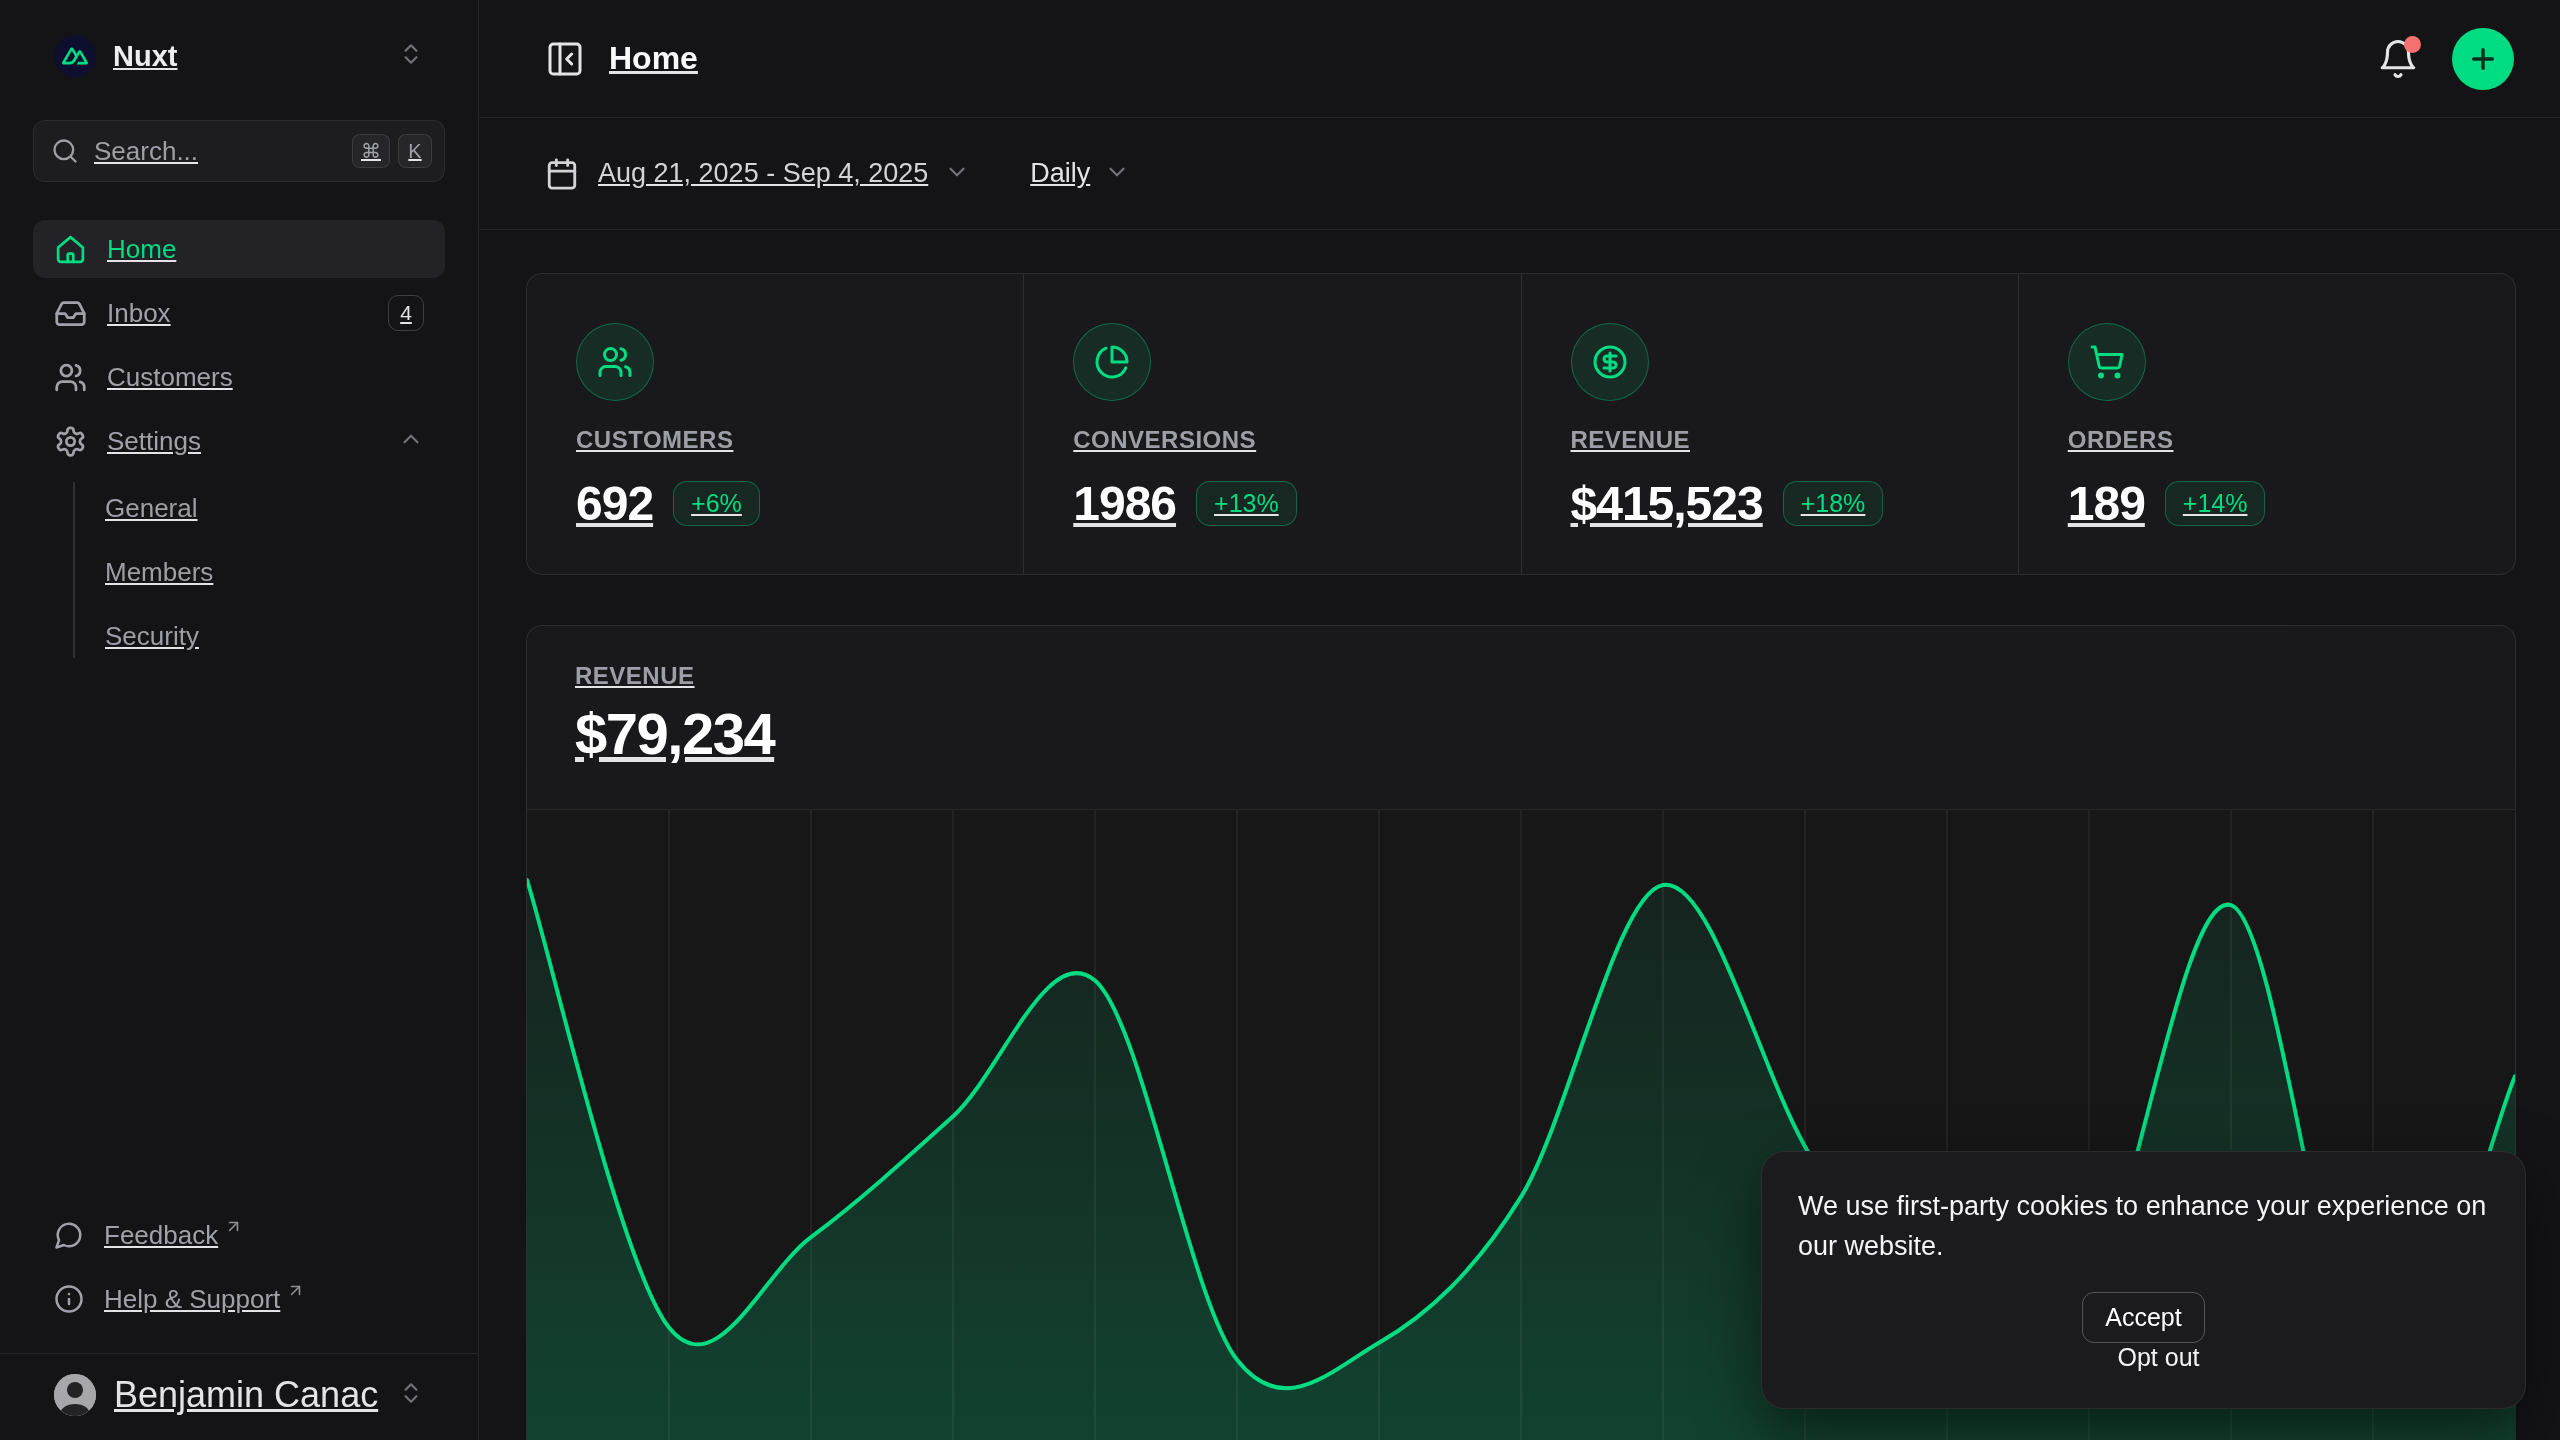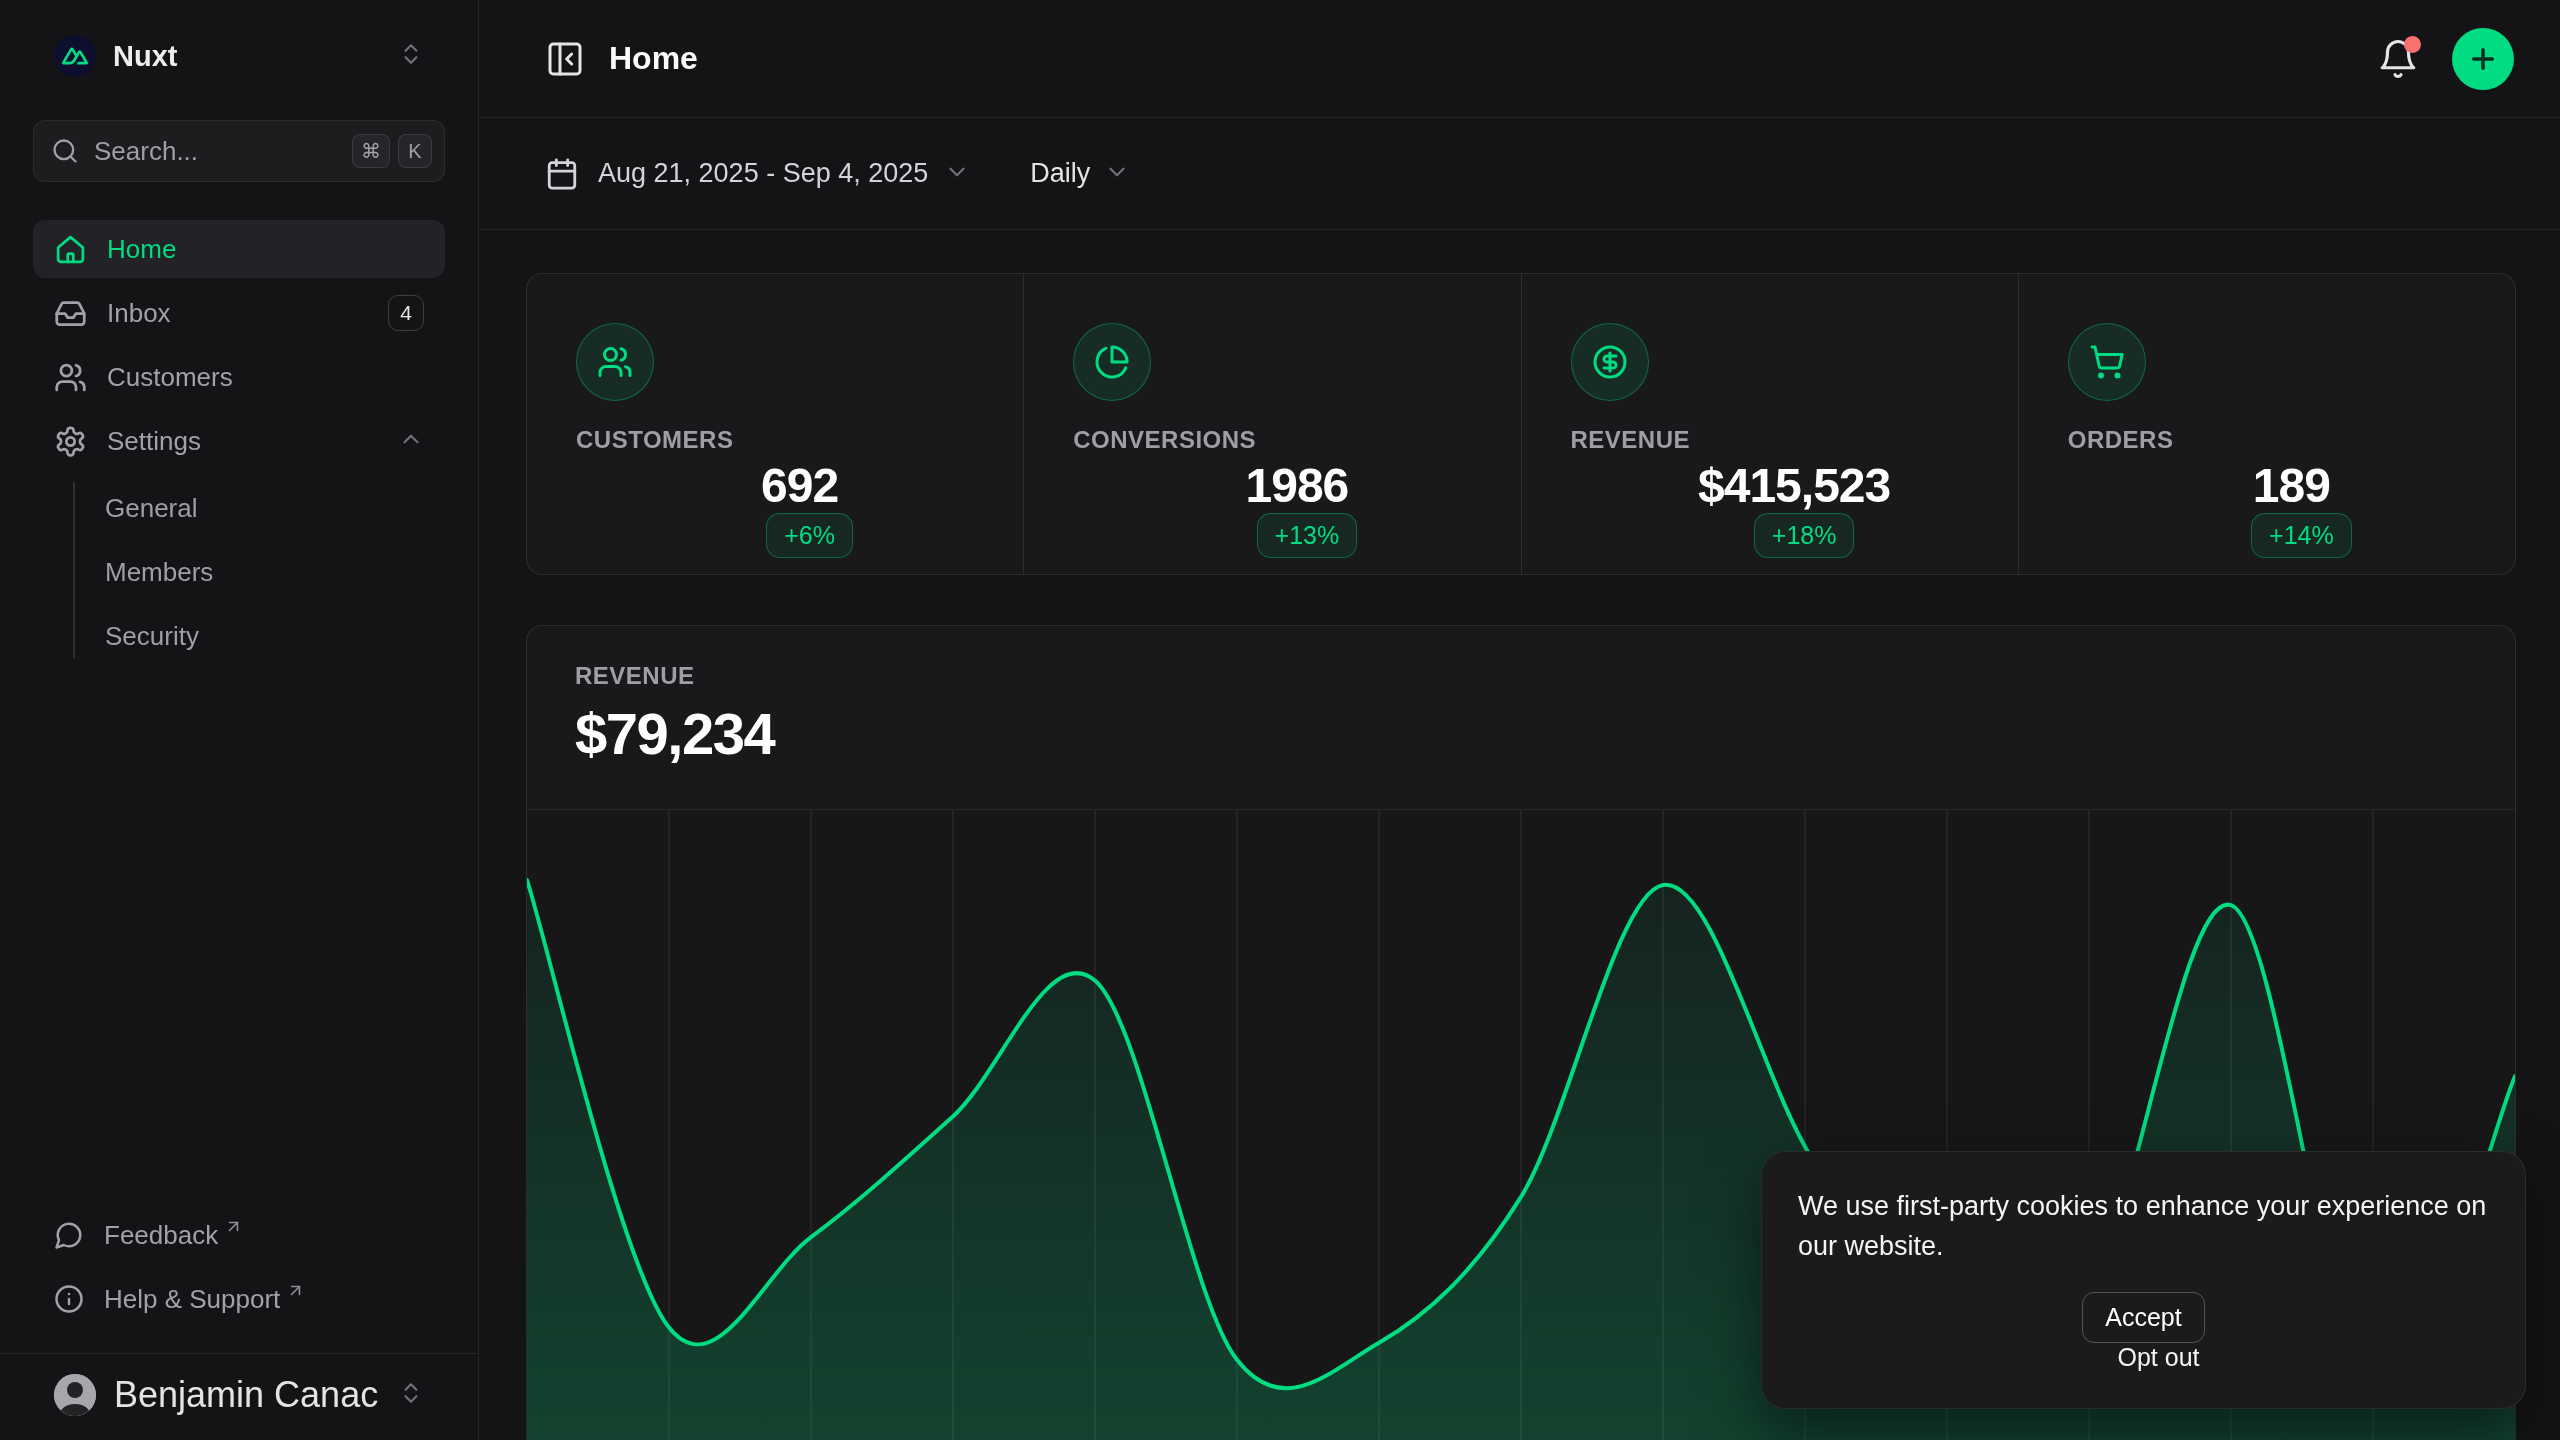--- a/index.html
+++ b/index.html
@@ -3,21 +3,21 @@
 <meta charset="utf-8">
 <style>
   * { margin:0; padding:0; box-sizing:border-box; }
   html,body { width:2560px; height:1440px; overflow:hidden; }
   body {
     background:#141416;
     font-family:"Liberation Sans","DejaVu Sans",sans-serif;
     color:#e4e4e7;
     -webkit-font-smoothing:antialiased;
   }
-  .app { display:flex; width:2108px; height:1440px; }
+  .app { display:flex; width:2108px; height:1440px;text-decoration:underline; }
 
   
   .sidebar {
     width:479px; height:1440px; flex:none;
     border-right:1px solid rgba(255,255,255,0.08);
     padding:22px 33px 0 33px;
     display:flex; flex-direction:column;
   }
   .workspace { display:flex; align-items:center; padding:6px 21px; height:68px; cursor:pointer; }
   .ws-logo { width:42px; height:42px; border-radius:50%; background:#0e0e2e; display:flex; align-items:center; justify-content:center; flex:none; }
@@ -94,21 +94,21 @@
     background:#19191b; border:1px solid rgba(255,255,255,0.09); border-radius:16px;
   }
   .stat-cell { flex:1; padding:49px 0 0 49px; cursor:pointer; }
   .stat-cell + .stat-cell { border-left:1px solid rgba(255,255,255,0.09); }
   .stat-icon {
     width:78px; height:78px; border-radius:50%;
     background:rgba(0,220,130,0.10); border:1.5px solid rgba(0,220,130,0.35);
     display:flex; align-items:center; justify-content:center; color:#00dc82;
   }
   .stat-label { margin-top:25px; font-size:24px; font-weight:600; letter-spacing:0.5px; color:#9e9ea6; }
-  .stat-value-row { margin-top:4px; display:flex; align-items:center;flex-direction:column; }
+  .stat-value-row { margin-top:22px; display:flex; align-items:center; }
   .stat-value { font-size:48px; font-weight:700; color:#ffffff; letter-spacing:-1px; }
   .stat-badge {
     margin-left:20px; padding:7px 17px; border-radius:14px;
     background:rgba(0,220,130,0.08); border:1.5px solid rgba(0,220,130,0.35);
     color:#00dc82; font-size:25px; font-weight:500;
   }
 
   .revenue-card {
     margin-top:50px; height:815px;
     background:#19191b; border:1px solid rgba(255,255,255,0.09); border-bottom:none;

